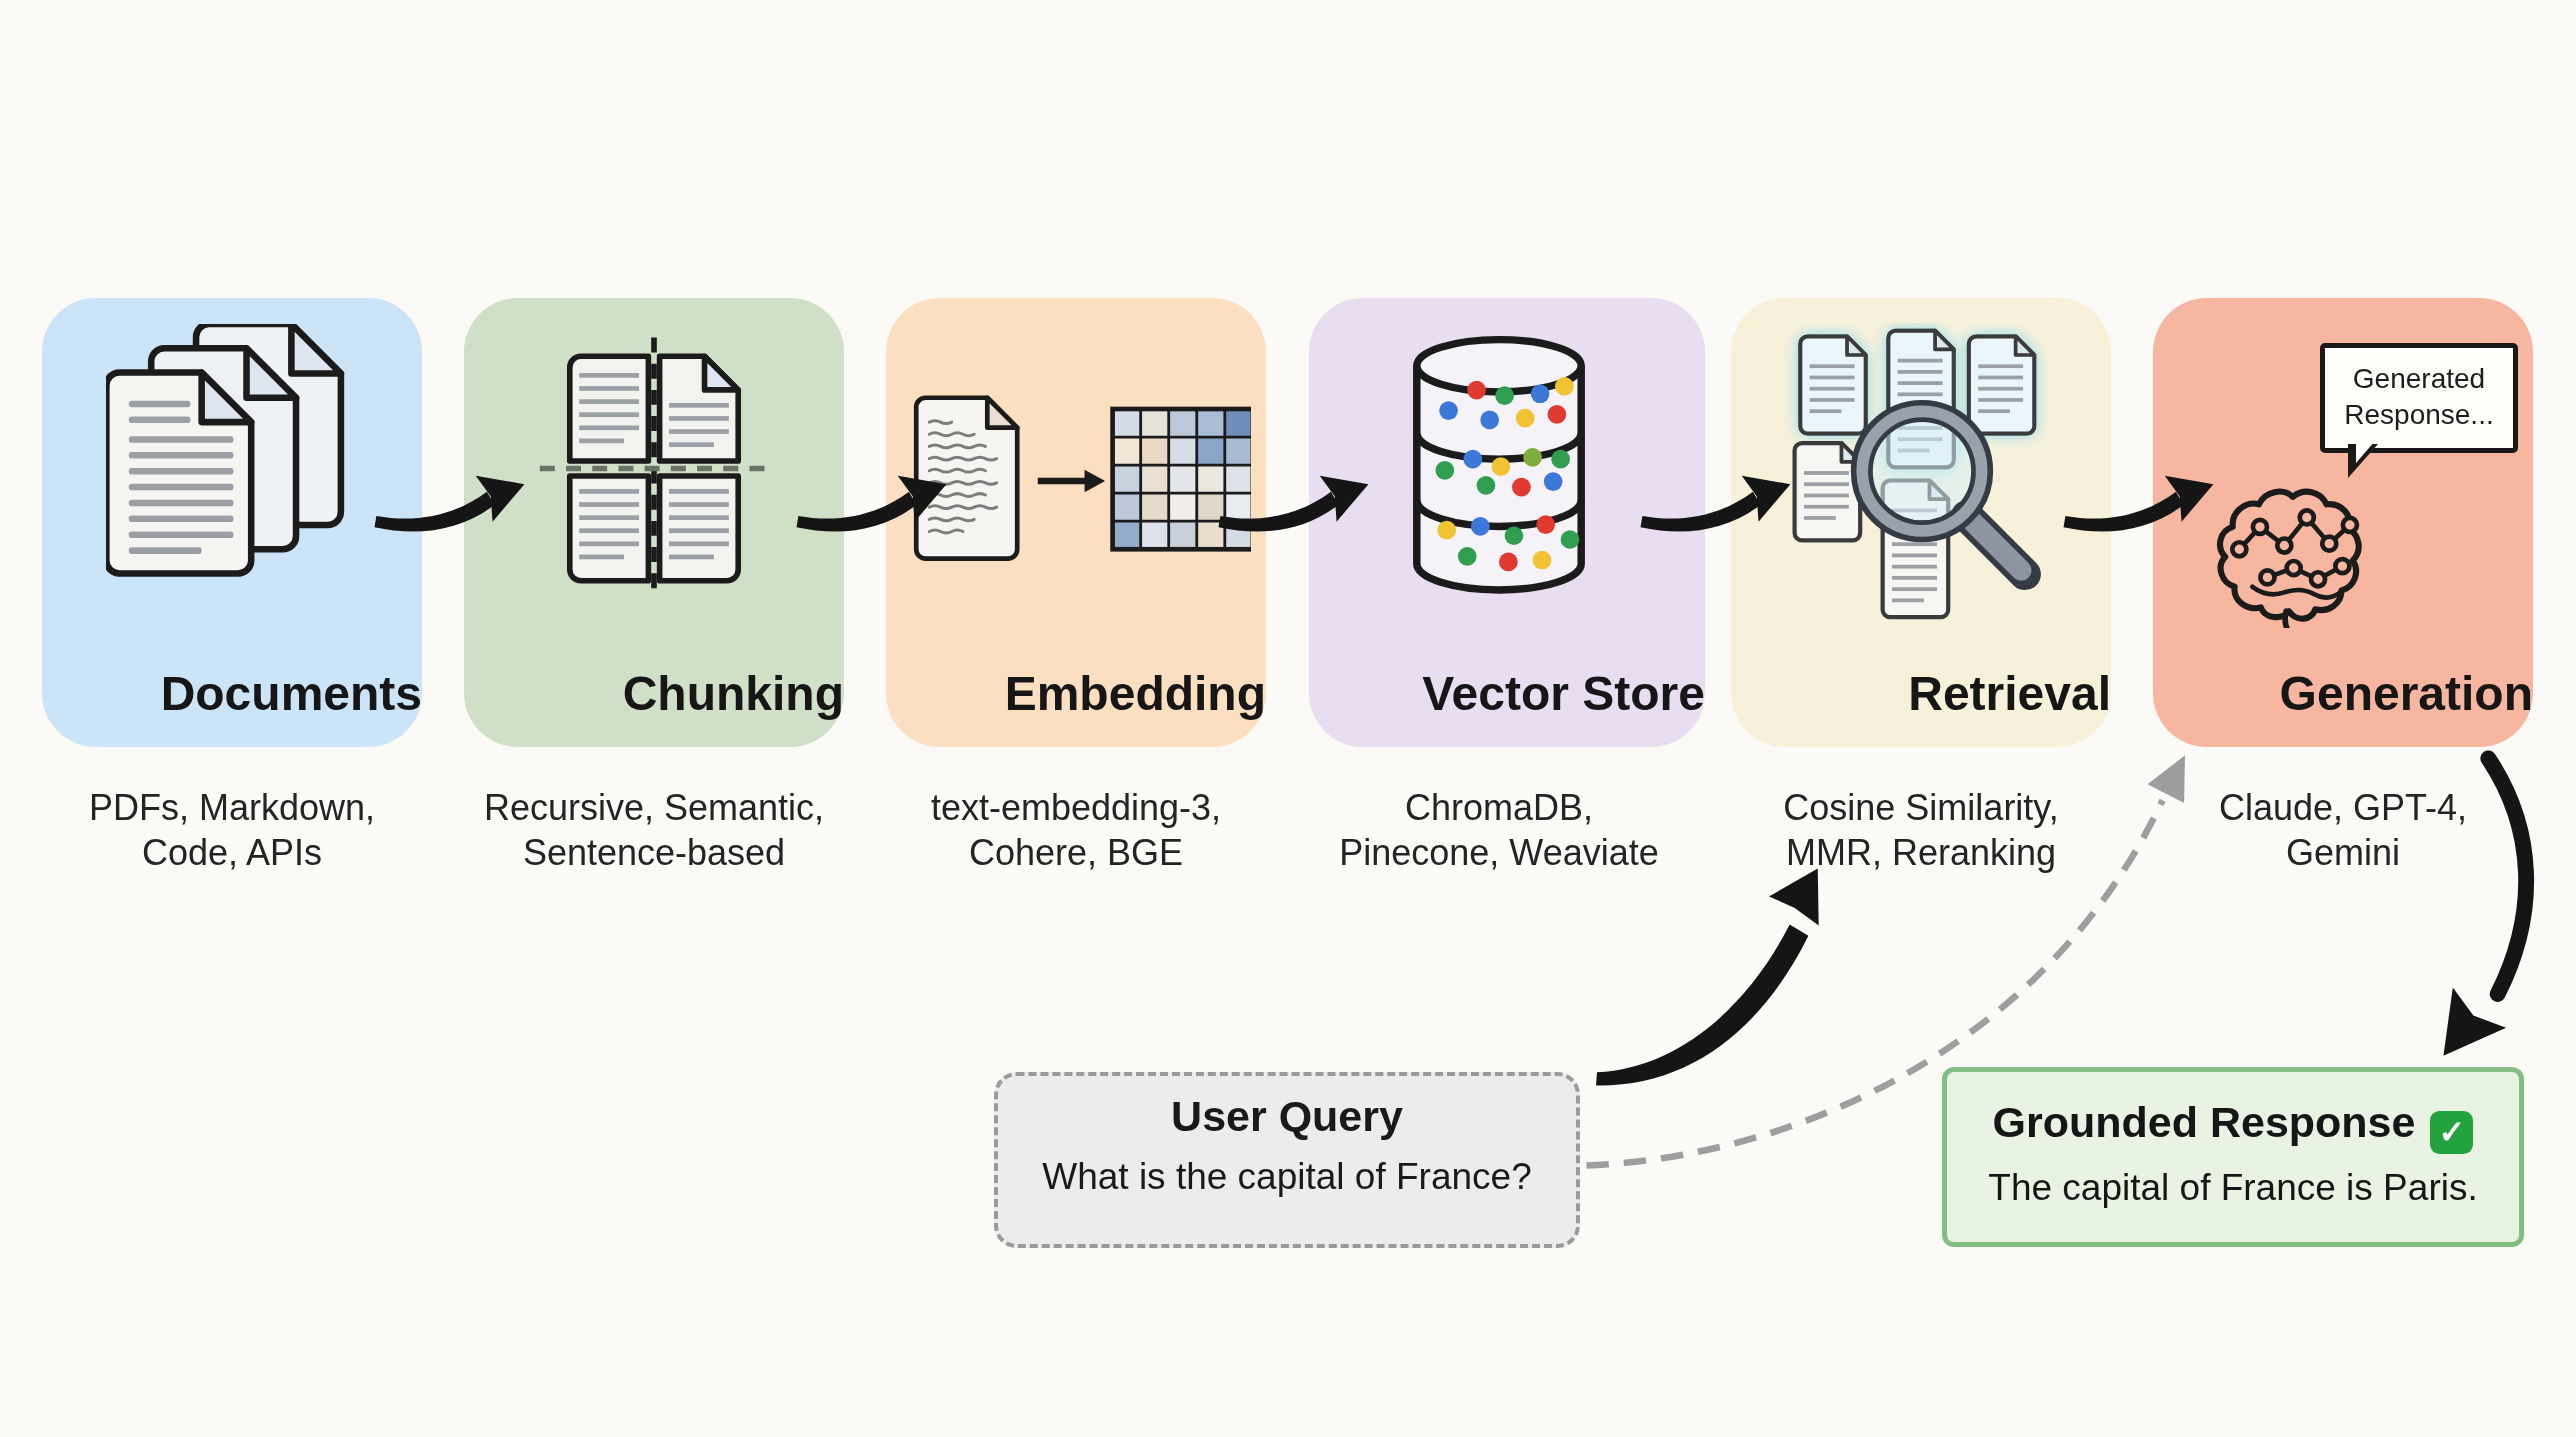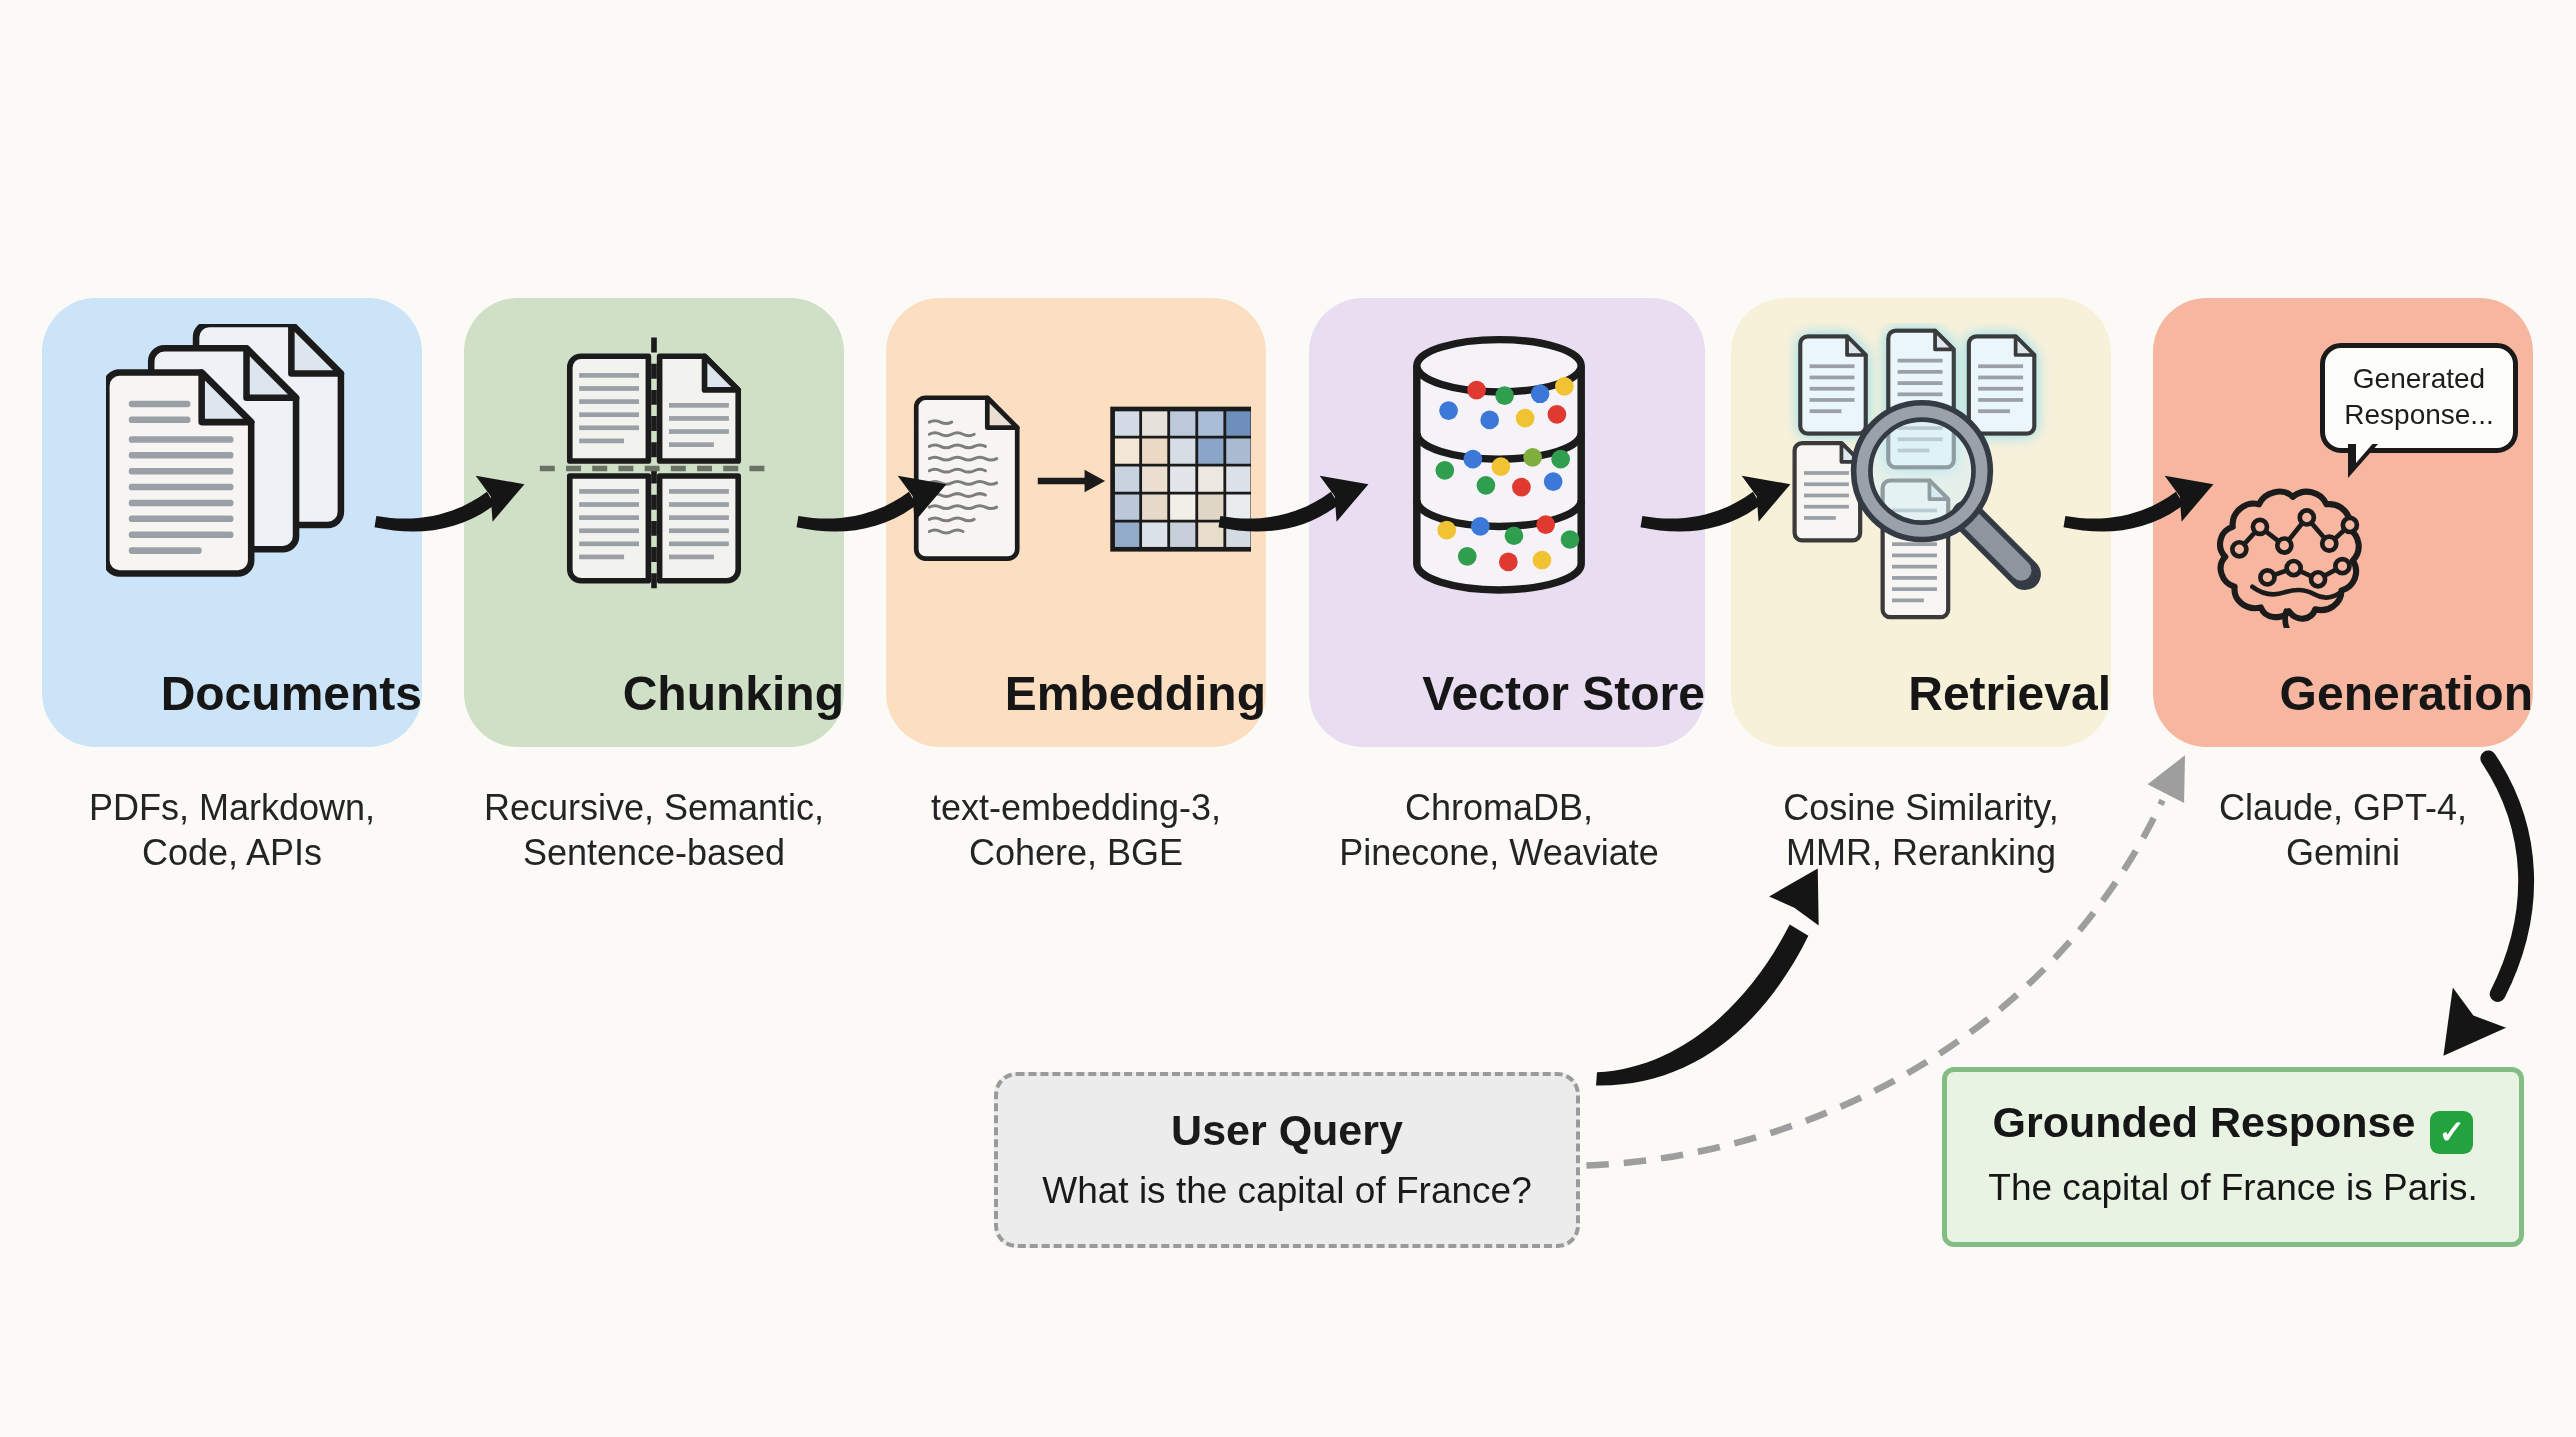--- a/index.html
+++ b/index.html
@@ -33,42 +33,42 @@
   .fa3 { left:1633px; } .fa4 { left:2056px; }
   .flow-arrow path, .flow-arrow polygon { fill:var(--arrow-black); }
 
   
   .query-box {
     position:absolute; left:994px; top:1072px; width:586px; height:176px;
     box-sizing:border-box; background:var(--user-query-bg);
     border:4.7px dashed var(--user-query-border); border-radius:22.5px;
     text-align:center; color:#1a1a1a;
   }
-  .query-title { margin-top:30px; font-size:43px; font-weight:700; }
+  .query-title { margin-top:16px; font-size:43px; font-weight:700; }
   .query-text  { margin-top:15px; font-size:37px; }
 
   .grounded-box {
     position:absolute; left:1942px; top:1067px; width:582px; height:180px;
     box-sizing:border-box; background:var(--grounded-bg);
     border:5.6px solid var(--grounded-border); border-radius:12px;
     text-align:center; color:#161616;
   }
   .grounded-title { margin-top:26px; font-size:43px; font-weight:700; }
   .check-badge {
     display:inline-block; width:43px; height:43px; margin-left:15px;
     background:var(--check-green); border-radius:9.4px; color:#ffffff;
     font-size:32px; font-weight:700; line-height:43px; text-align:center;
     vertical-align:-5.6px;
   }
   .grounded-text { margin-top:13px; font-size:37px; }
 
   
   .speech-bubble {
     position:absolute; left:2320px; top:343px; width:198px; box-sizing:border-box;
-    background:#fdfdfa; border:5.6px solid #1a1a1a; border-radius:21px;
+    background:#fdfdfa; border:5.6px solid #1a1a1a; border-radius:5px;
     padding:13px 7.5px 15px; font-size:28px; line-height:1.28; text-align:center;
     color:#1c1c1c; z-index:3;
   }
   .speech-bubble::after {
     content:""; position:absolute; left:22.5px; bottom:-30px; width:0; height:0;
     border-top:34px solid #1a1a1a; border-right:30px solid transparent;
   }
   .speech-bubble::before {
     content:""; position:absolute; left:31px; bottom:-15px; width:0; height:0;
     border-top:22.5px solid #fdfdfa; border-right:19.7px solid transparent; z-index:1;

